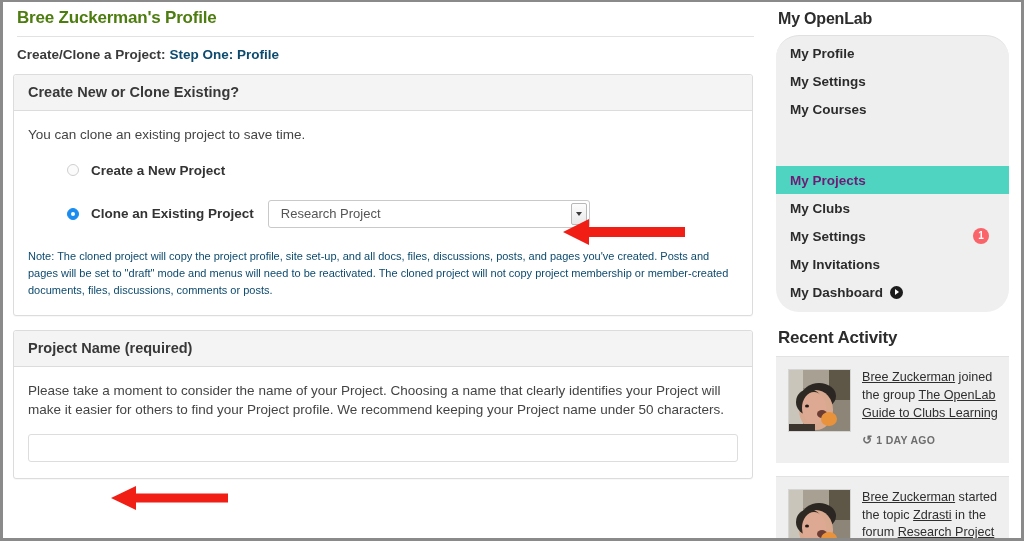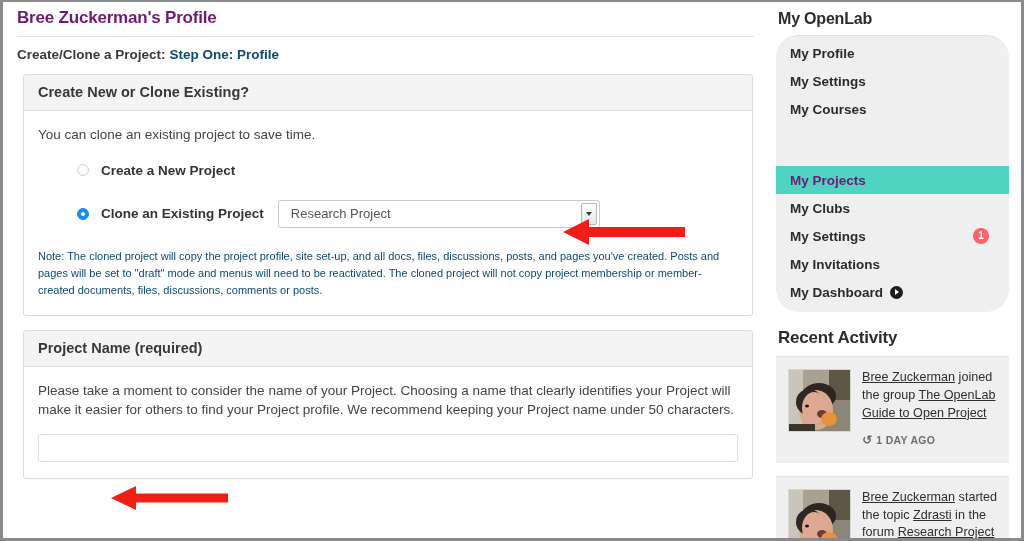--- a/index.html
+++ b/index.html
@@ -30,21 +30,21 @@
     left: 0; top: 0;
     width: 765px;
     height: 100%;
     padding: 0 10px 0 8px;
     background: #fff;
   }
 
   .page-title {
     font-size: 17px;
     font-weight: bold;
-    color: #701a75;
+    color: #4d7c0f;
     padding: 6px 0 8px 6px;
     letter-spacing: -0.2px;
   }
 
   .title-rule {
     height: 1px;
     background: #e2e2e2;
     margin: 0 4px 0 6px;
   }
 
@@ -53,21 +53,21 @@
     font-weight: bold;
     color: #3a3a3a;
     padding: 10px 0 12px 6px;
   }
   .breadcrumb .step {
     color: #0c4a6e;
     margin-left: 4px;
   }
 
   .panel {
-    margin: 0 5px 14px 12px;
+    margin: 0 5px 14px 2px;
     border: 1px solid #dcdcdc;
     border-radius: 3px;
     background: #fff;
     box-shadow: 0 1px 1px rgba(0,0,0,0.03);
   }
 
   .panel-head {
     background: #f4f4f4;
     border-bottom: 1px solid #dcdcdc;
     padding: 9px 14px 10px 14px;
@@ -412,21 +412,21 @@
           <ellipse cx="27" cy="40" rx="17" ry="20" fill="#d9a98f"></ellipse>
           <ellipse cx="20" cy="32" rx="13" ry="13" fill="#2e2823"></ellipse>
           <ellipse cx="25" cy="38" rx="12" ry="16" fill="#dda992"></ellipse>
           <ellipse cx="33" cy="44" rx="5" ry="4" fill="#6b3c34"></ellipse>
           <ellipse cx="40" cy="49" rx="8" ry="7" fill="#e8923c"></ellipse>
           <ellipse cx="18" cy="36" rx="2" ry="1.6" fill="#1d1a17"></ellipse>
           <rect x="0" y="54" width="26" height="9" fill="#3a342c"></rect>
         </svg>
       </div>
       <div class="act-text">
-        <span class="lnk">Bree Zuckerman</span><span> joined the group </span><span class="lnk">The OpenLab Guide to Open Project</span>
+        <span class="lnk">Bree Zuckerman</span><span> joined the group </span><span class="lnk">The OpenLab Guide to Clubs Learning</span>
         <div class="act-meta">
           <span class="hist-icon">↻</span>
           <span>1 DAY AGO</span>
         </div>
       </div>
     </div>
 
     <div class="activity-item">
       <div class="avatar">
         <svg width="63" height="63" viewBox="0 0 63 63">

